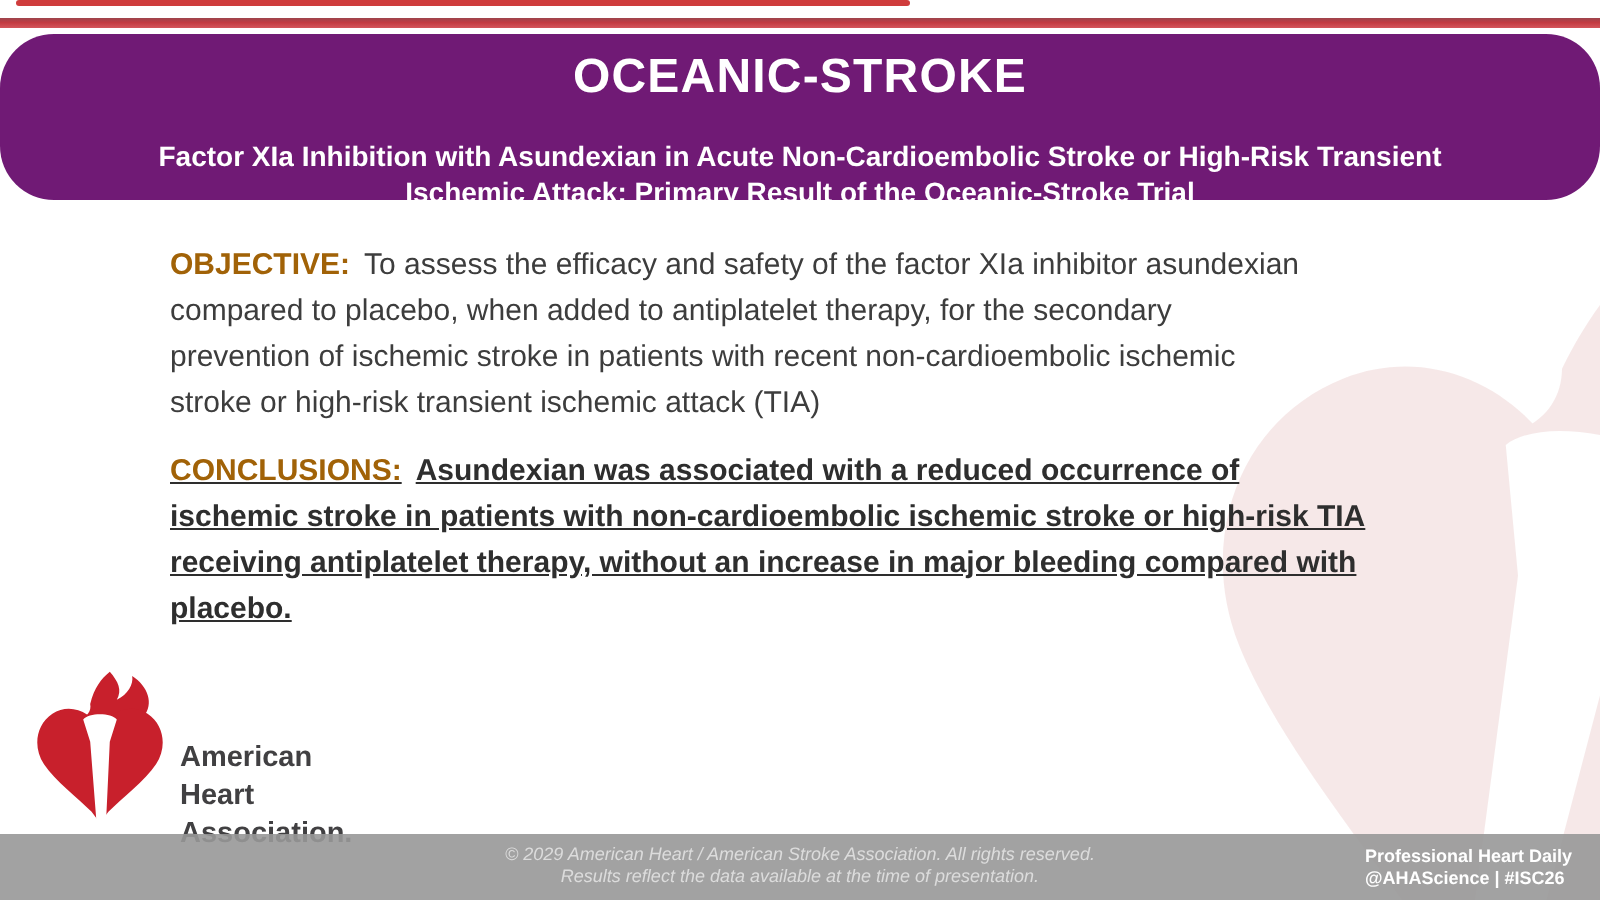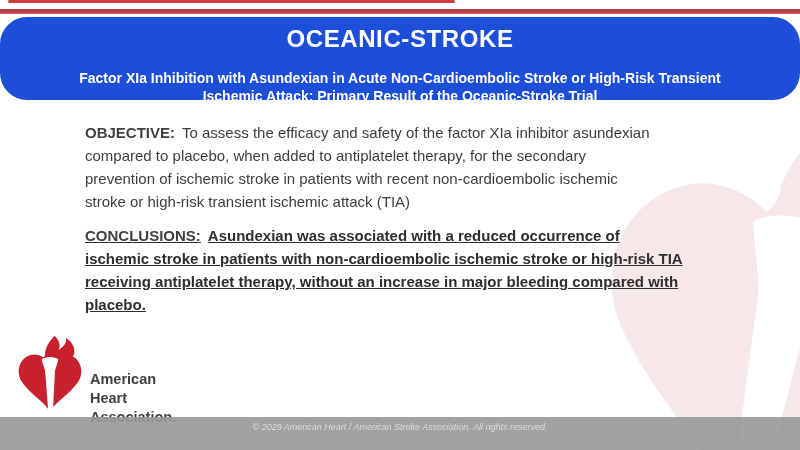--- a/index.html
+++ b/index.html
@@ -7,30 +7,30 @@
     position:relative; width:800px; height:450px; overflow:hidden;
     background:#ffffff; font-family:"Liberation Sans", sans-serif;
   }
   
   .top-line { position:absolute; left:8px; top:0; width:447px; height:3px;
     background:#cf3c3c; border-radius:2px; }
   .top-stripe { position:absolute; left:0; top:9px; width:100%; height:5px;
     background:linear-gradient(180deg,#9d454d 0%, #c23b41 45%, #d4555a 100%); }
   
   .header-band { position:absolute; left:0; top:17px; width:100%; height:83px;
-    background:#1d4ed8; color:#ffffff; text-align:center; z-index:2;border-radius:27px; }
+    background:#701a75; color:#ffffff; text-align:center; z-index:2;border-radius:27px; }
   .title { margin-top:8px; font-size:24px; font-weight:800; letter-spacing:0.6px; line-height:28px; }
   .subtitle { margin-top:16px; font-size:14px; font-weight:bold; line-height:18px; white-space:nowrap; }
   
   .watermark { position:absolute; left:596px; top:82px; width:392px; height:510px;
     transform:rotate(12deg); transform-origin:40% 35%; opacity:0.5; z-index:1; }
   
   .content { position:absolute; left:85px; top:121px; z-index:2; color:#3d3d3d; }
   .para { margin:0 0 11px 0; font-size:15px; line-height:23px; white-space:nowrap; }
-  .sec-label { font-weight:bold; color:#404040; margin-right:7px; }
+  .sec-label { font-weight:bold; color:#a16207; margin-right:7px; }
   .para.bold { font-weight:bold; color:#2e2e2e;text-decoration:underline; }
   
   .logo-row { position:absolute; left:15px; top:330px; display:flex; z-index:2; }
   .logo-mark { width:70px; height:100px; }
   .logo-text { margin:40px 0 0 5px; font-size:14.5px; font-weight:bold;
     line-height:19px; color:#414042; }
   
   .footer { position:absolute; left:0; bottom:0; width:100%; height:33px;
     background:rgba(152,152,152,0.9); z-index:3; }
   .footer-copy { position:absolute; left:0; right:0; top:5px; text-align:center;
@@ -71,16 +71,21 @@
       <path fill="#c8202c" d="M57,2 C63,9 66,15 62,22 C70,18 74,11 73,5 C84,12 89,25 81,34 C74,42 62,43 56,38 C50,43 40,42 35,36 C41,34 44,30 43,25 C46,13 51,7 57,2 Z"></path>
       <path fill="#c8202c" d="M50,44 C44,30 28,24 16,32 C4,40 2,56 10,68 C18,80 34,92 44,102 L50,110 L56,102 C66,92 82,80 90,68 C98,56 96,40 84,32 C72,24 56,30 50,44 Z"></path>
       <path fill="#ffffff" d="M38,36 C42,31 58,31 62,36 L57,52 L54,116 L48,116 L43,52 Z"></path>
     </svg>
     <div class="logo-text">American<br>Heart<br>Association.</div>
   </div>
 
   <div class="footer">
     <div class="footer-copy">
       <div>© 2029 American Heart / American Stroke Association.  All rights reserved.</div>
+      <div>Results reflect the data available at the time of presentation.</div>
+    </div>
+    <div class="footer-right">
+      <div>Professional Heart Daily</div>
+      <div>@AHAScience | #ISC26</div>
     </div>
   </div>
 
 </div>
 
 </body></html>

